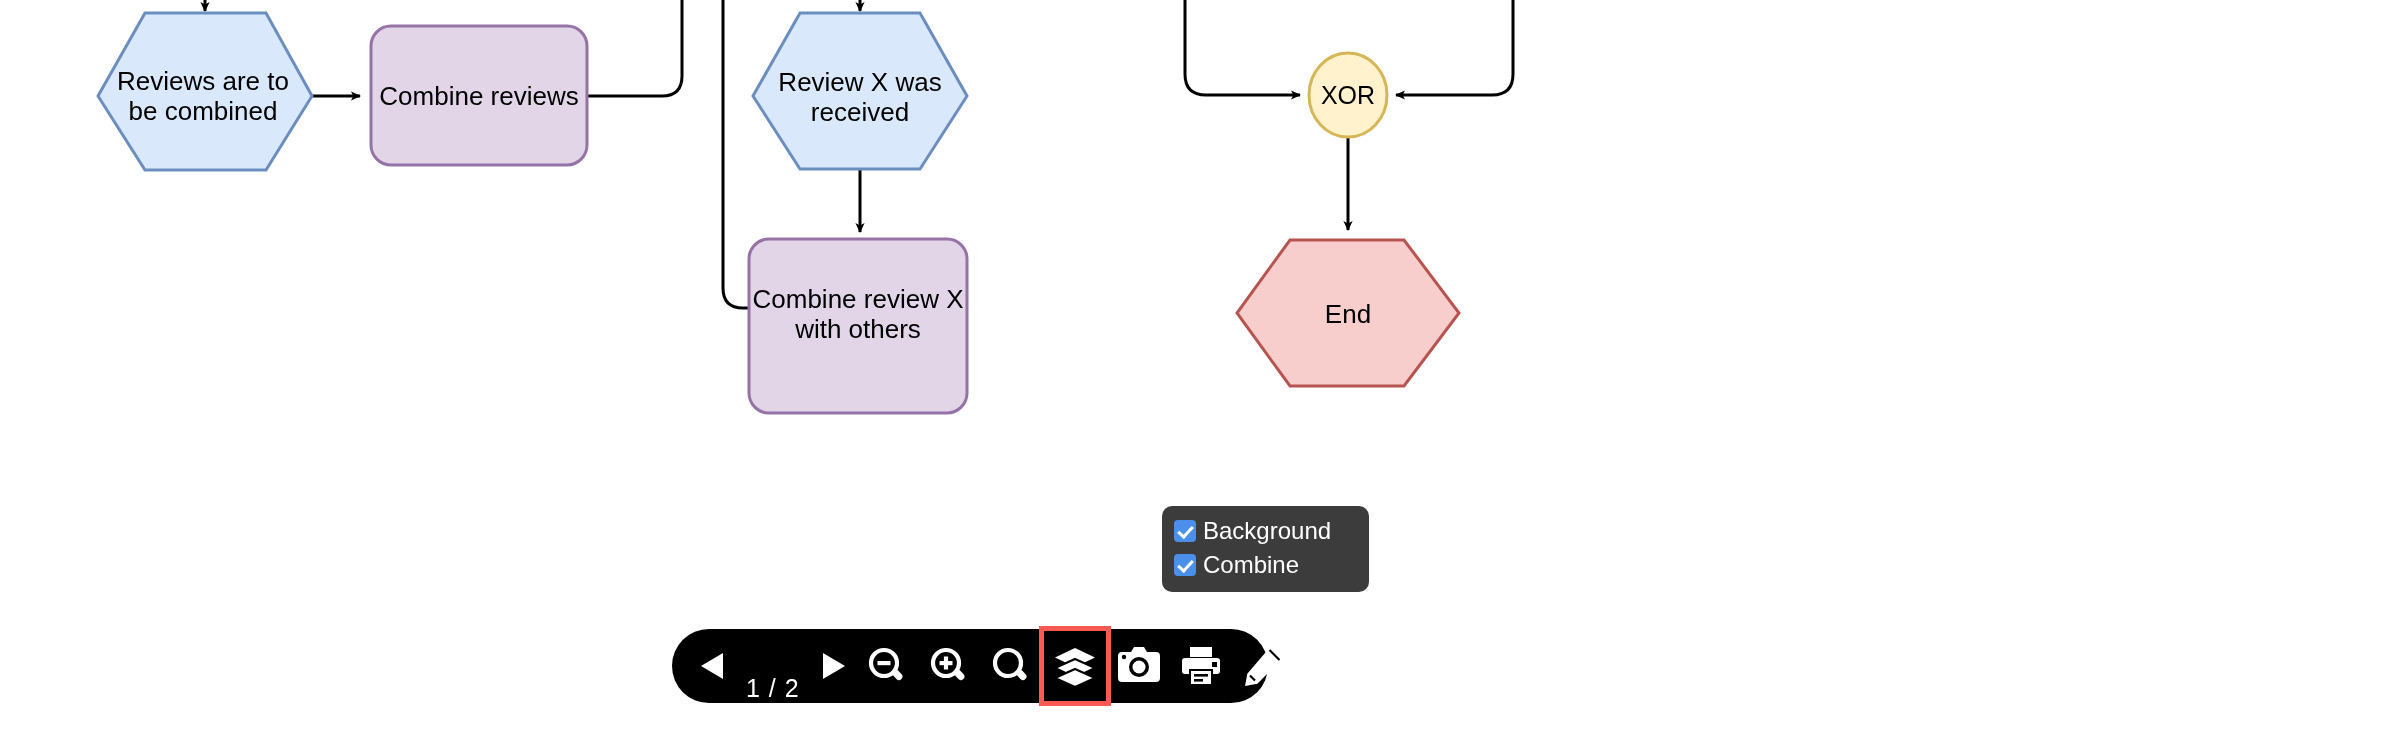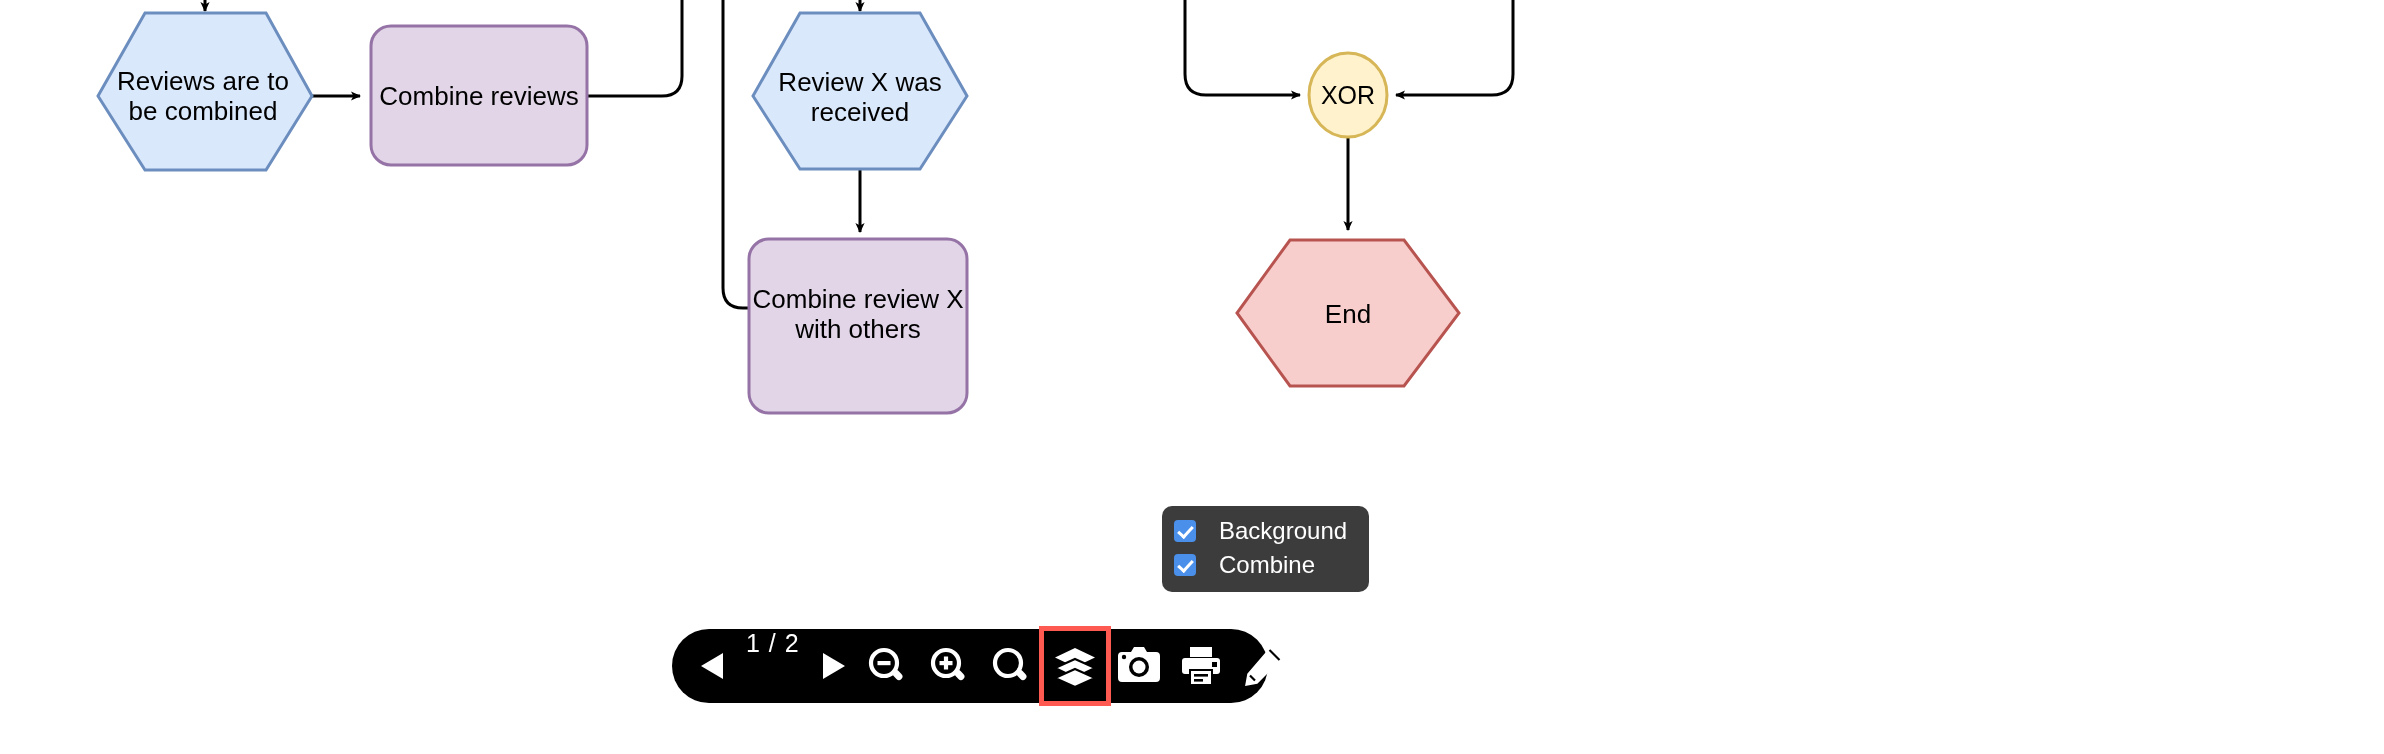--- a/index.html
+++ b/index.html
@@ -25,21 +25,21 @@
   
   .viewer-toolbar {
     position: absolute;
     left: 672px;
     top: 629px;
     width: 596px;
     height: 74px;
     background: #000000;
     border-radius: 37px;
     display: flex;
-    align-items: flex-start;
+    align-items: flex-end;
     box-sizing: border-box;
     padding: 0 18px;
     z-index: 30;
   }
   .tb-btn {
     height: 74px;
     min-width: 46px;
     display: flex;
     align-items: center;
     justify-content: center;
@@ -76,21 +76,20 @@
     border-radius: 10px;
     padding: 8px 0 10px 0;
     z-index: 25;
     box-sizing: border-box;
   }
   .layer-row {
     display: flex;
     align-items: center;
     padding: 3px 12px;
     cursor: pointer;
-    gap: 16px;
   }
   .layer-check {
     width: 22px;
     height: 22px;
     border-radius: 4px;
     background: #4a90ea;
     position: relative;
     flex: 0 0 auto;
     margin-right: 7px;
   }

